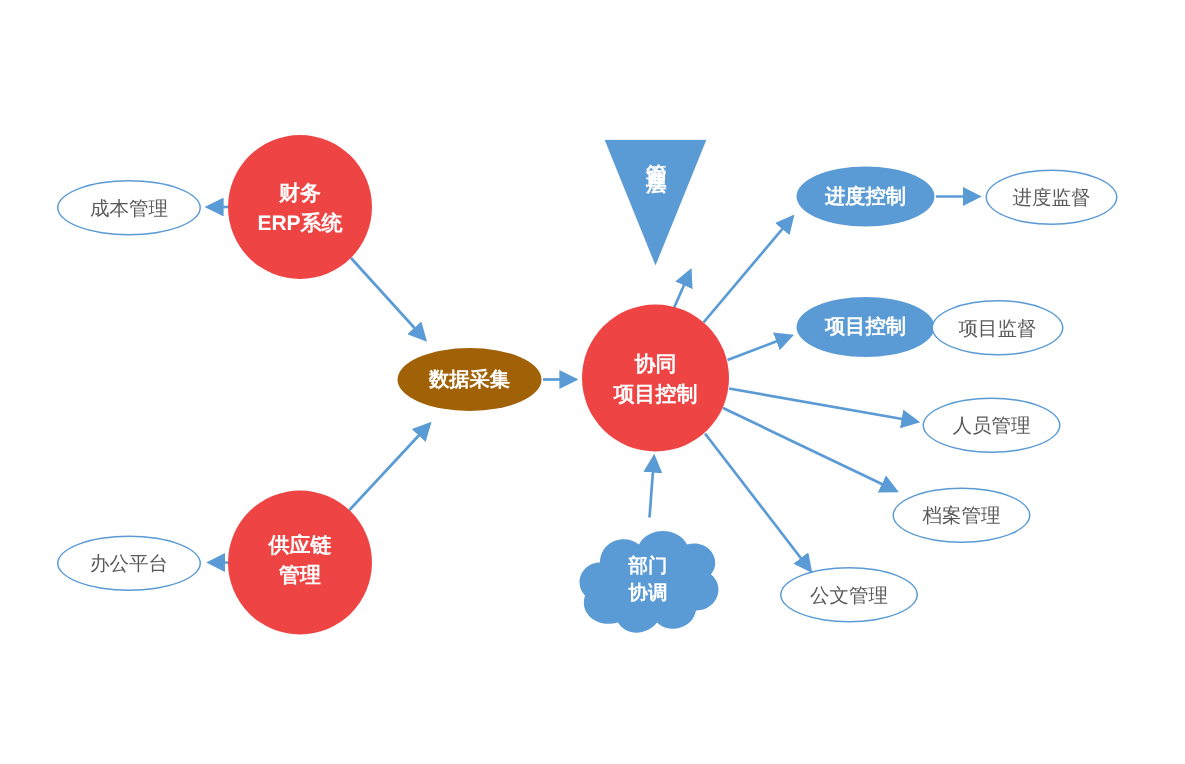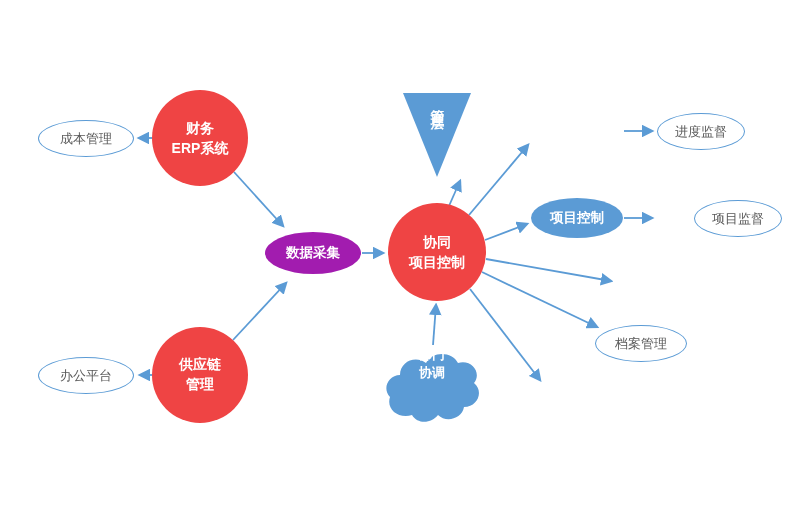--- a/index.html
+++ b/index.html
@@ -6,52 +6,52 @@
   .stage{
     position:relative;width:790px;height:509px;background:#ffffff;overflow:hidden;
     font-family:"Liberation Sans","DejaVu Sans",sans-serif;
   }
   .connectors{position:absolute;left:0;top:0;width:790px;height:509px;z-index:0;}
   .node{position:absolute;z-index:1;display:flex;align-items:center;justify-content:center;
         text-align:center;box-sizing:border-box;}
   .ellipse{border-radius:50%;}
   .outline{background:#ffffff;border:1.6px solid #5B9BD5;color:#595959;font-size:13px;}
   .solid{background:#5B9BD5;color:#ffffff;font-weight:bold;font-size:13.5px;border:none;}
-  .lightsolid{background:#a21caf;color:#ffffff;font-weight:bold;font-size:13.5px;border:none;}
+  .lightsolid{background:#a16207;color:#ffffff;font-weight:bold;font-size:13.5px;border:none;}
   .circle{border-radius:50%;background:#ef4444;color:#ffffff;font-weight:bold;
           font-size:14px;line-height:1.45;flex-direction:column;}
 
   
   #n-cost{left:38px;top:120px;width:96px;height:37px;}
   #n-erp{left:152px;top:90px;width:96px;height:96px;}
   #n-material{left:38px;top:357px;width:96px;height:37px;}
   #n-supply{left:152px;top:327px;width:96px;height:96px;font-family:Liberation Serif, serif;}
   #n-collect{left:265px;top:232px;width:96px;height:42px;}
   #n-platform{left:388px;top:203px;width:98px;height:98px;}
   #n-progressctrl{left:531px;top:111px;width:92px;height:40px;}
   #n-progresssup{left:657px;top:113px;width:88px;height:37px;}
   #n-projectctrl{left:531px;top:198px;width:92px;height:40px;}
-  #n-projectsup{left:694px;top:200px;width:88px;height:37px;}
+  #n-projectsup{left:621px;top:200px;width:88px;height:37px;}
   #n-personnel{left:615px;top:265px;width:92px;height:37px;}
   #n-archive{left:595px;top:325px;width:92px;height:37px;}
   #n-document{left:520px;top:378px;width:92px;height:37px;}
 
   
   .triangle-wrap{position:absolute;left:403px;top:93px;width:68px;height:84px;z-index:1;}
   .triangle-shape{position:absolute;left:0;top:0;width:100%;height:100%;background:#5B9BD5;
                   clip-path:polygon(0 0,100% 0,50% 100%);}
   .triangle-text{position:absolute;left:50%;top:5px;transform:translateX(-50%);
                  writing-mode:vertical-rl;color:#ffffff;font-weight:bold;font-size:13.5px;
                  letter-spacing:4px;z-index:2;}
 
   
   .cloud-wrap{position:absolute;left:382px;top:346px;width:100px;height:80px;z-index:1;}
   .cloud-wrap svg{position:absolute;left:0;top:0;}
   .cloud-text{position:absolute;left:0;top:0;width:100%;height:100%;display:flex;
-              flex-direction:column;align-items:center;
+              flex-direction:column;align-items:center;justify-content:center;
               color:#ffffff;font-weight:bold;font-size:13px;line-height:1.4;z-index:2;}
 </style>
 </head>
 <body>
 
 <div class="stage">
 
   <svg class="connectors" viewBox="0 0 790 509" xmlns="http://www.w3.org/2000/svg">
     <defs>
       <marker id="arrow" viewBox="0 0 10 10" refX="8" refY="5" markerWidth="7" markerHeight="7" orient="auto-start-reverse">
@@ -111,32 +111,41 @@
   <div class="cloud-wrap">
     <svg width="100" height="80" viewBox="0 0 100 78">
       <path fill="#5B9BD5" d="M30 68 C16 72 4 62 8 50 C0 42 6 28 18 28 C18 14 34 8 44 16 C50 4 70 4 76 16 C90 12 100 26 92 36 C102 44 96 60 82 60 C80 72 64 76 56 68 C50 76 36 78 30 68 Z"></path>
     </svg>
     <div class="cloud-text">
       <span>部门</span>
       <span>协调</span>
     </div>
   </div>
 
+  <div class="node ellipse solid" id="n-progressctrl">
+    <span>进度控制</span>
+  </div>
 
   <div class="node ellipse solid" id="n-projectctrl">
     <span>项目控制</span>
   </div>
 
   <div class="node ellipse outline" id="n-progresssup">
     <span>进度监督</span>
   </div>
 
   <div class="node ellipse outline" id="n-projectsup">
     <span>项目监督</span>
   </div>
 
+  <div class="node ellipse outline" id="n-personnel">
+    <span>人员管理</span>
+  </div>
 
   <div class="node ellipse outline" id="n-archive">
     <span>档案管理</span>
   </div>
 
+  <div class="node ellipse outline" id="n-document">
+    <span>公文管理</span>
+  </div>
 
 </div>
 
 </body></html>

